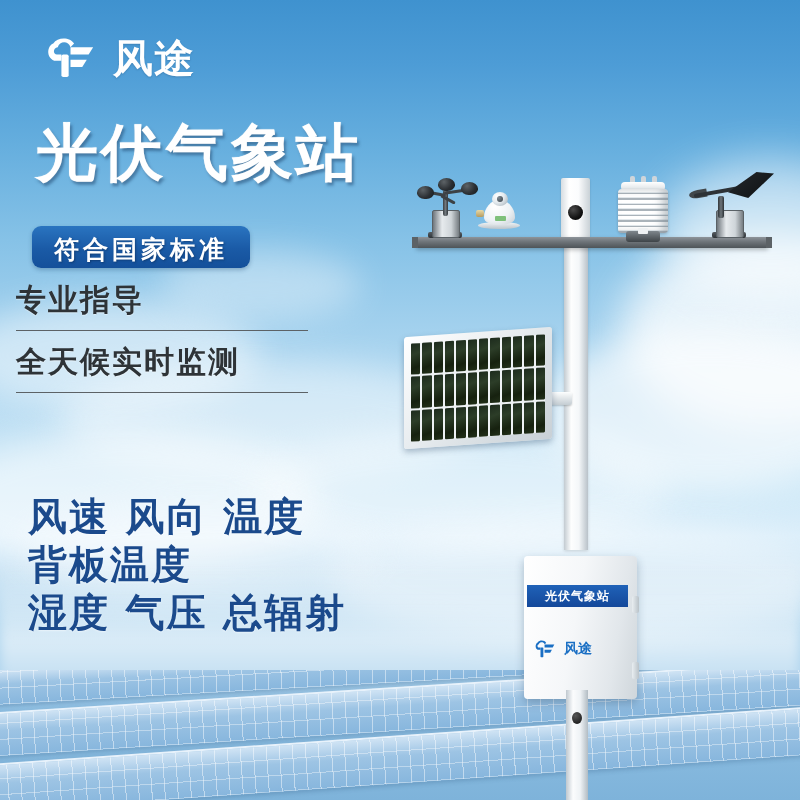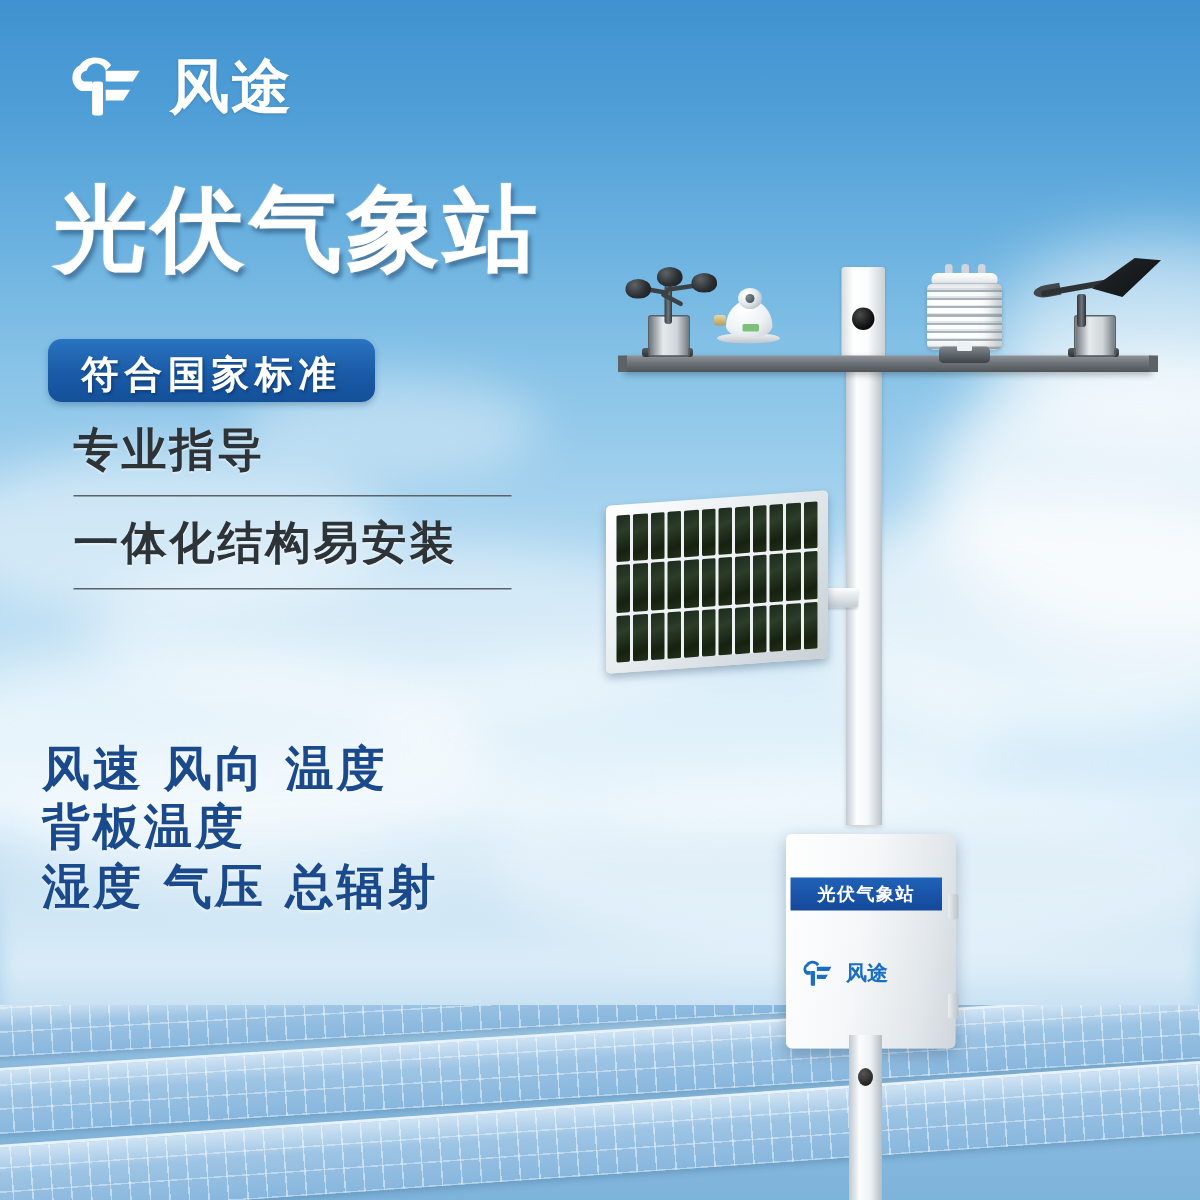--- a/index.html
+++ b/index.html
@@ -245,35 +245,35 @@
     background:linear-gradient(180deg,#2a74c0 0%,#1a5aa6 55%,#14509a 100%);
     border-radius:9px;padding:7px 22px 2px 22px;
     box-shadow:0 2px 4px rgba(20,60,100,.3);
   }
   .badge span{
     color:#ffffff;font-size:25px;font-weight:700;letter-spacing:4px;
     font-family:"DejaVu Serif","Liberation Serif",serif;
     text-shadow:1px 1px 2px rgba(10,40,80,.5);
   }
 
-  .features{position:absolute;left:49px;top:278px;width:292px;}
+  .features{position:absolute;left:16px;top:278px;width:292px;}
   .feature{
     font-family:"DejaVu Serif","Liberation Serif",serif;
     font-size:30px;font-weight:700;color:#2e3337;letter-spacing:2px;
     padding:2px 0 9px 0;
     border-bottom:1px solid #5c6266;
     margin-bottom:9px;
     text-shadow:0 1px 1px rgba(255,255,255,.45);
   }
   .feature:last-child{margin-bottom:0;}
 
   .params{position:absolute;left:28px;top:493px;}
   .param-line{
     font-family:"DejaVu Serif","Liberation Serif",serif;
-    font-size:32px;font-weight:700;color:#1b4a8c;letter-spacing:2px;
+    font-size:39px;font-weight:700;color:#1b4a8c;letter-spacing:2px;
     line-height:1.23;
     text-shadow:0 1px 2px rgba(255,255,255,.5);
     white-space:pre;
   }
 </style>
 </head>
 <body>
 
 <div class="stage">
 
@@ -431,21 +431,21 @@
   </div>
 
   <div class="headline">光伏气象站</div>
 
   <div class="badge">
     <span>符合国家标准</span>
   </div>
 
   <div class="features">
     <div class="feature">专业指导</div>
-    <div class="feature">一体化结构易安装</div>
+    <div class="feature">全天候实时监测</div>
   </div>
 
   <div class="params">
     <div class="param-line">风速 风向 温度</div>
     <div class="param-line">背板温度</div>
     <div class="param-line">湿度 气压 总辐射</div>
   </div>
 
 </div>
 

